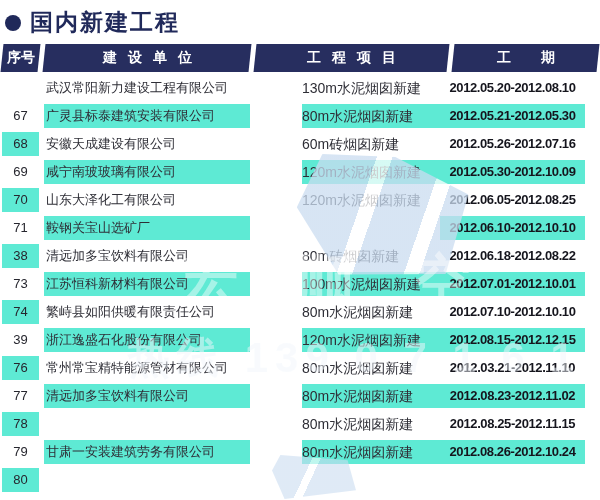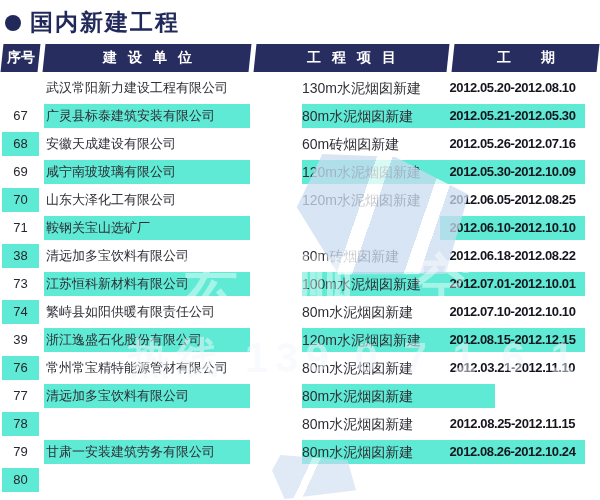--- a/index.html
+++ b/index.html
@@ -149,20 +149,21 @@
       <div class="row">
         <div class="cell c1">77</div>
         <div class="cell c2">常州常宝精特能源管材有限公司</div>
         <div class="cell c3">80m水泥烟囱新建</div>
         <div class="cell c4">2012.03.21-2012.11.10</div>
       </div>
       <div class="row striped">
         <div class="cell c1">78</div>
         <div class="cell c2">清远加多宝饮料有限公司</div>
         <div class="cell c3">80m水泥烟囱新建</div>
+        <div class="cell c4">2012.08.23-2012.11.02</div>
       </div>
       <div class="row">
         <div class="cell c1">79</div>
         <div class="cell c3">80m水泥烟囱新建</div>
         <div class="cell c4">2012.08.25-2012.11.15</div>
       </div>
       <div class="row striped">
         <div class="cell c1">80</div>
         <div class="cell c2">甘肃一安装建筑劳务有限公司</div>
         <div class="cell c3">80m水泥烟囱新建</div>

